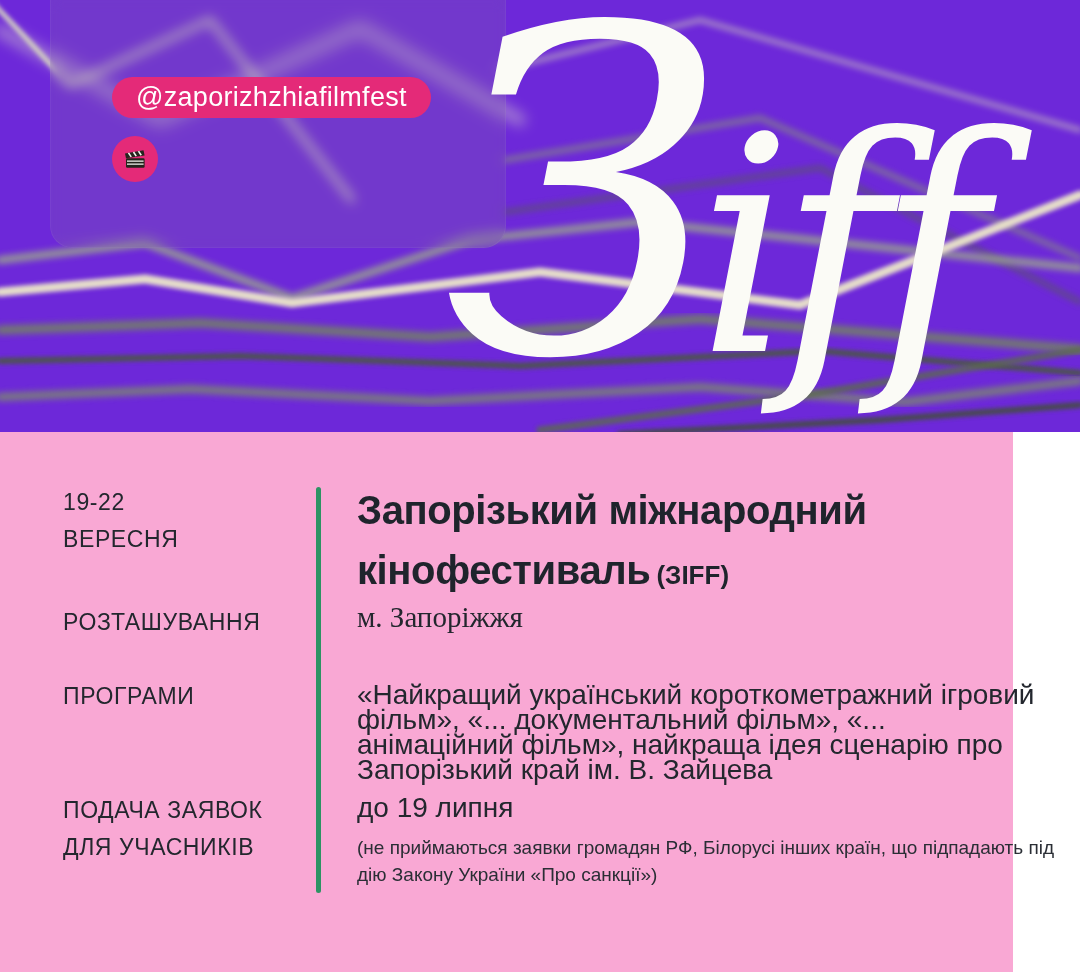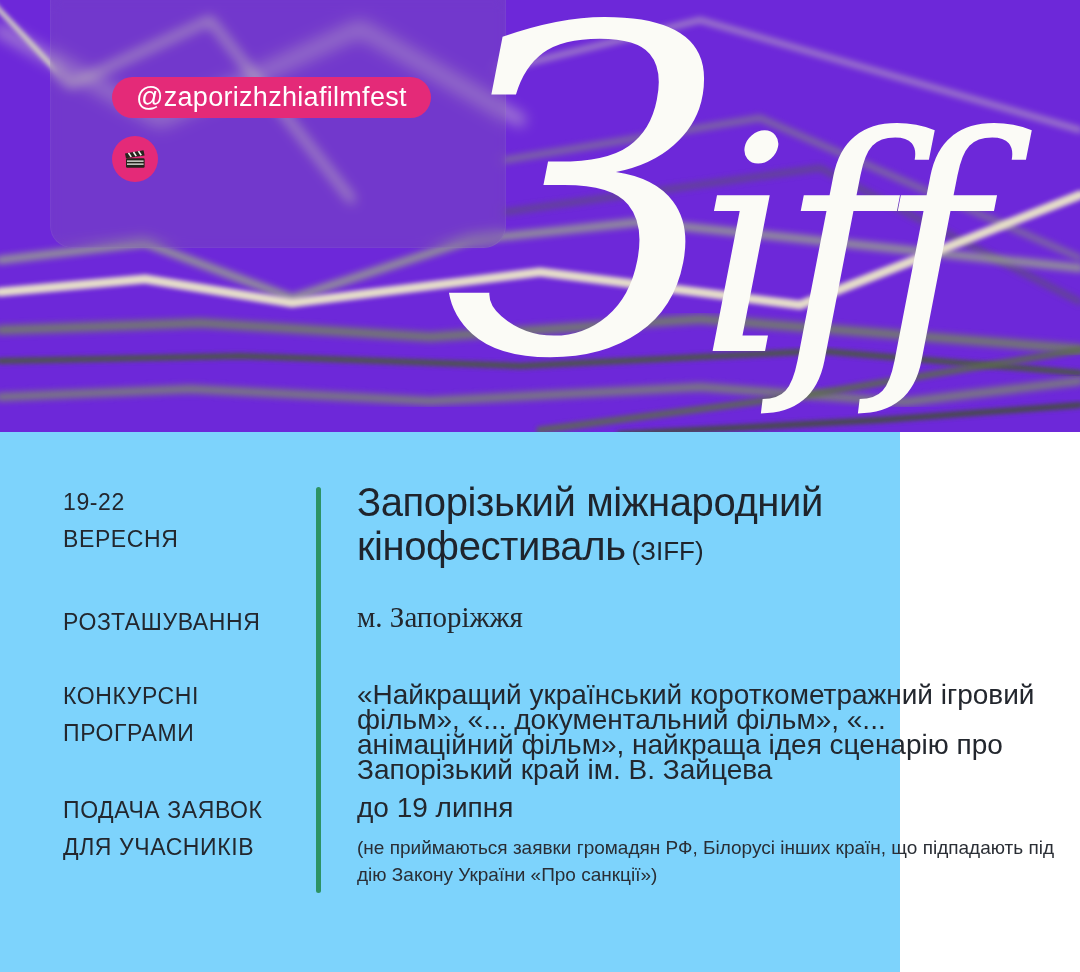--- a/index.html
+++ b/index.html
@@ -40,34 +40,34 @@
     color:#f0f1ea;font-size:22.5px;letter-spacing:.2px;
   }
   .ziff{
     position:absolute;left:445px;top:-30px;
     color:#fbfbf6;font-family:"DejaVu Serif","Liberation Serif",serif;
     font-style:italic;white-space:nowrap;line-height:1;
   }
   .ziff .z{font-size:450px;}
   .ziff .iff{font-size:300px;letter-spacing:-14px;margin-left:-28px;margin-top:41px;}
   
-  .details{position:absolute;left:0;top:432px;width:900px;height:540px;background:#7dd3fc;}
+  .details{position:absolute;left:0;top:432px;width:1013px;height:540px;background:#f9a8d4;}
   .accent-line{
     position:absolute;left:316px;top:55px;width:5px;height:406px;
     border-radius:3px;background:#2d9364;
   }
   .row{position:absolute;left:0;width:1080px;}
   .row .label{
     position:absolute;left:63px;width:250px;
     color:#23272e;font-size:23px;line-height:37px;letter-spacing:.6px;
   }
   .row .value{position:absolute;left:357px;color:#23272e;}
   .row-schedule{top:52px;}
   .row-schedule .value{top:-4px;width:650px;}
-  .festival-title{font-size:40px;line-height:44px;letter-spacing:-.4px;color:#1f242c;}
+  .festival-title{font-size:40px;line-height:60px;letter-spacing:-.4px;color:#1f242c;font-weight:bold;}
   .festival-title .abbr{font-size:26px;letter-spacing:0;padding-left:6px;}
   .row-location{top:172px;}
   .row-location .value{top:-3px;font-size:29px;font-family:Liberation Serif, serif;}
   .row-programs{top:246px;}
   .row-programs .value{top:4px;width:678px;font-size:28px;line-height:25px;}
   .row-submission{top:360px;}
   .row-submission .value{top:0;width:700px;}
   .deadline{font-size:28px;}
   .deadline-note{margin-top:10px;font-size:19px;line-height:27px;color:#2a2e35;}
 </style>
@@ -143,21 +143,20 @@
 
     <div class="row row-location">
       <div class="label">
         <div>РОЗТАШУВАННЯ</div>
       </div>
       <div class="value">м. Запоріжжя</div>
     </div>
 
     <div class="row row-programs">
       <div class="label">
-        <div>КОНКУРСНІ</div>
         <div>ПРОГРАМИ</div>
       </div>
       <div class="value">«Найкращий український короткометражний ігровий фільм», «... документальний фільм», «... анімаційний фільм», найкраща ідея сценарію про Запорізький край ім. В. Зайцева</div>
     </div>
 
     <div class="row row-submission">
       <div class="label">
         <div>ПОДАЧА ЗАЯВОК</div>
         <div>ДЛЯ УЧАСНИКІВ</div>
       </div>

